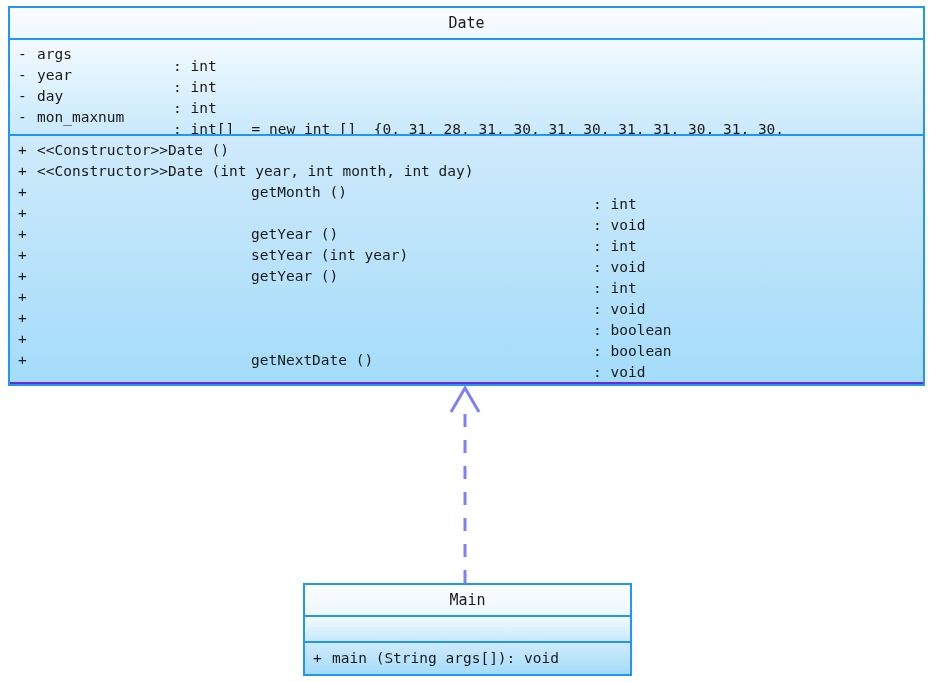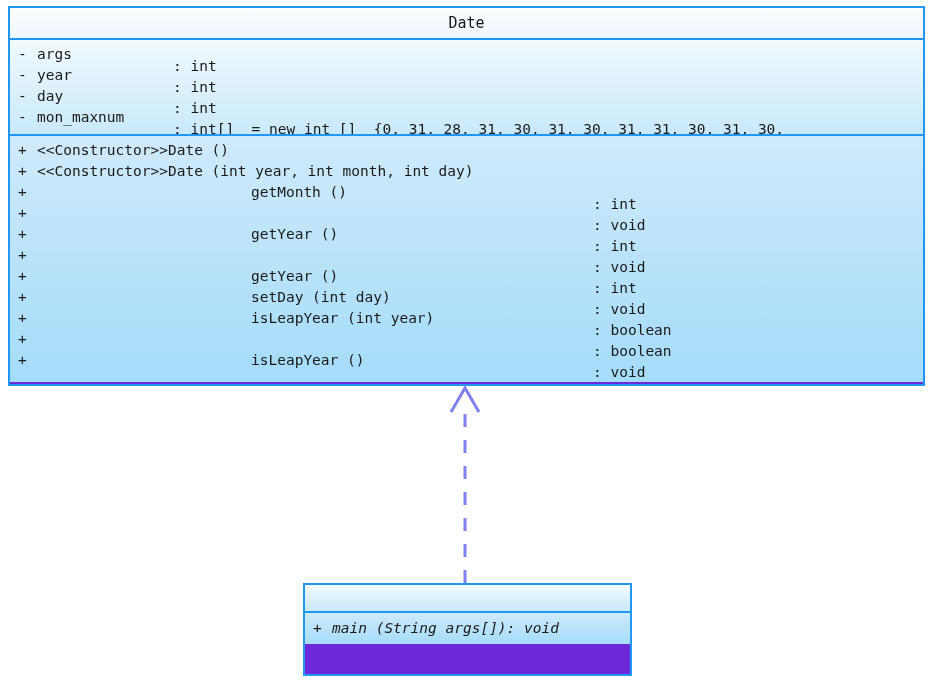--- a/index.html
+++ b/index.html
@@ -95,21 +95,21 @@
   .date-attrs .mname  { left: 27px; }
   .date-attrs .mtype  { left: 163px; }
 
   
   .date-methods .mname { left: 27px; }
   .date-methods .mtype { left: 583px; }
   .date-methods .mname.indented { left: 221px; margin-left: 20px; }
 
   
   .main-methods .member-row { font-size: 14.5px; }
-  .main-methods .mname { left: 27px; font-style: italic; }
+  .main-methods .mname { left: 27px; }
 
   
   #relationship {
     position: absolute;
     left: 0;
     top: 0;
     width: 935px;
     height: 682px;
     pointer-events: none;
   }
@@ -129,31 +129,32 @@
         <div class="member-row"><span class="vis">-</span><span class="mname">day</span><span class="mtype">: int</span></div>
         <div class="member-row"><span class="vis">-</span><span class="mname">mon_maxnum</span><span class="mtype">: int[]  = new int []  {0, 31, 28, 31, 30, 31, 30, 31, 31, 30, 31, 30,</span></div>
       </div>
 
     <div class="compartment methods-compartment date-methods" id="date-methods" style="height:248px; padding-top:4px;">
         <div class="member-row"><span class="vis">+</span><span class="mname">&lt;&lt;Constructor&gt;&gt;Date ()</span></div>
         <div class="member-row"><span class="vis">+</span><span class="mname">&lt;&lt;Constructor&gt;&gt;Date (int year, int month, int day)</span></div>
         <div class="member-row"><span class="vis">+</span><span class="mname indented">getMonth ()</span><span class="mtype">: int</span></div>
         <div class="member-row"><span class="vis">+</span><span class="mtype">: void</span></div>
         <div class="member-row"><span class="vis">+</span><span class="mname indented">getYear ()</span><span class="mtype">: int</span></div>
+        <div class="member-row"><span class="vis">+</span><span class="mname indented">setYear (int year)</span><span class="mtype">: void</span></div>
+        <div class="member-row"><span class="vis">+</span><span class="mname indented">getYear ()</span><span class="mtype">: int</span></div>
         <div class="member-row"><span class="vis">+</span><span class="mtype">: void</span></div>
-        <div class="member-row"><span class="vis">+</span><span class="mname indented">getYear ()</span><span class="mtype">: int</span></div>
-        <div class="member-row"><span class="vis">+</span><span class="mname indented">setDay (int day)</span><span class="mtype">: void</span></div>
-        <div class="member-row"><span class="vis">+</span><span class="mname indented">isLeapYear (int year)</span><span class="mtype">: boolean</span></div>
         <div class="member-row"><span class="vis">+</span><span class="mtype">: boolean</span></div>
-        <div class="member-row"><span class="vis">+</span><span class="mname indented">isLeapYear ()</span><span class="mtype">: void</span></div>
+        <div class="member-row"><span class="vis">+</span><span class="mtype">: boolean</span></div>
+        <div class="member-row"><span class="vis">+</span><span class="mname indented">getNextDate ()</span><span class="mtype">: void</span></div>
       </div>
   </div>
 
   <div class="uml-class" id="main-class" style="left:303px; top:583px; width:329px; height:93px;">
 
+    <div class="compartment title-compartment" style="height:30px;">Main</div>
 
     <div class="compartment attrs-compartment main-attrs" id="main-attrs" style="height:26px;"></div>
 
     <div class="compartment methods-compartment main-methods" id="main-methods" style="height:33px; padding-top:5px;">
         <div class="member-row"><span class="vis">+</span><span class="mname">main (String args[]): void</span></div>
       </div>
   </div>
 
   <svg id="relationship" viewBox="0 0 935 682">
 

